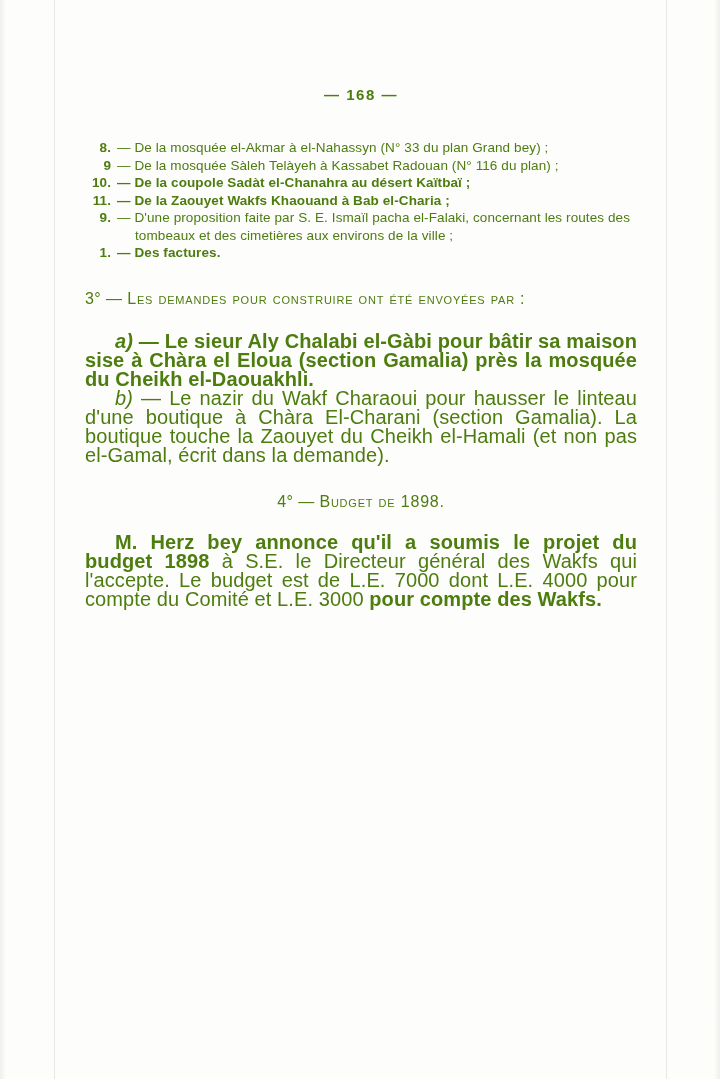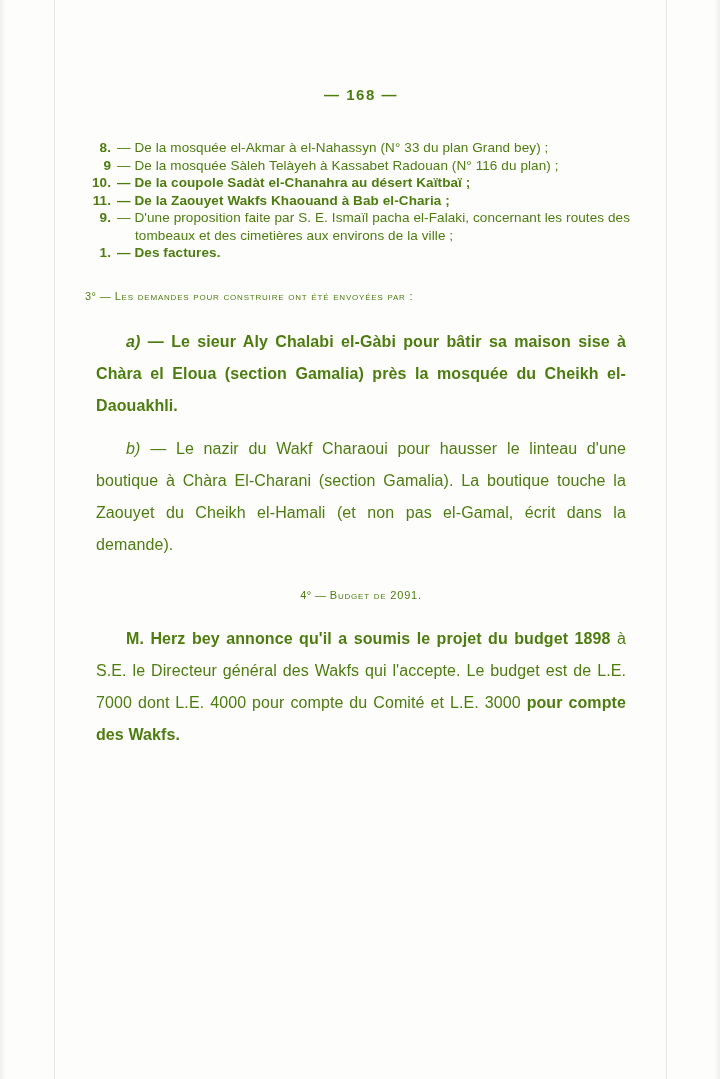--- a/index.html
+++ b/index.html
@@ -53,35 +53,35 @@
     font-weight: bold;
   }
   .list-text {
     display: block;
     margin-left: 6px;
     padding-left: 18px;
     text-indent: -18px;
   }
   .section-heading {
     margin: 28px 0 24px 0;
-    font-size: 11px;
+    font-size: 16px;
     letter-spacing: 0.4px;
   }
   .section-heading.centered {
     text-align: center;
     margin: 28px 0 22px 0;
   }
   .sc {
     font-variant: small-caps;
     letter-spacing: 0.8px;
   }
   .body-para {
-    margin: 11px;
-    font-size: 16px;
-    line-height: 32px;
+    margin: 0;
+    font-size: 20px;
+    line-height: 19px;
     text-align: justify;
     text-indent: 30px;
     letter-spacing: 0.1px;
   }
   .body-para.heavy { font-weight: bold; }
   .lead-italic { font-style: italic; }
   .seg-bold { font-weight: bold; }
 </style>
 </head>
 <body>
@@ -135,21 +135,21 @@
 
     <p class="body-para">
       <span class="lead-italic">b)</span>
       <span>— Le nazir du Wakf Charaoui pour hausser le linteau d'une boutique à Chàra El-Charani (section Gamalia). La boutique touche la Zaouyet du Cheikh el-Hamali (et non pas el-Gamal, écrit dans la demande).</span>
     </p>
 
 
 
     <div class="section-heading centered">
       <span>4° —</span>
-      <span class="sc">Budget de 2091.</span>
+      <span class="sc">Budget de 1898.</span>
     </div>
 
     <p class="body-para">
       <span class="seg-bold">M. Herz bey annonce qu'il a soumis le projet du budget 1898</span><span> à S.E. le Directeur général des Wakfs qui l'accepte. Le budget est de L.E. 7000 dont L.E. 4000 pour compte du Comité et L.E. 3000 </span><span class="seg-bold">pour compte des Wakfs.</span>
     </p>
 
   </div>
 </div>
 
 </body></html>

